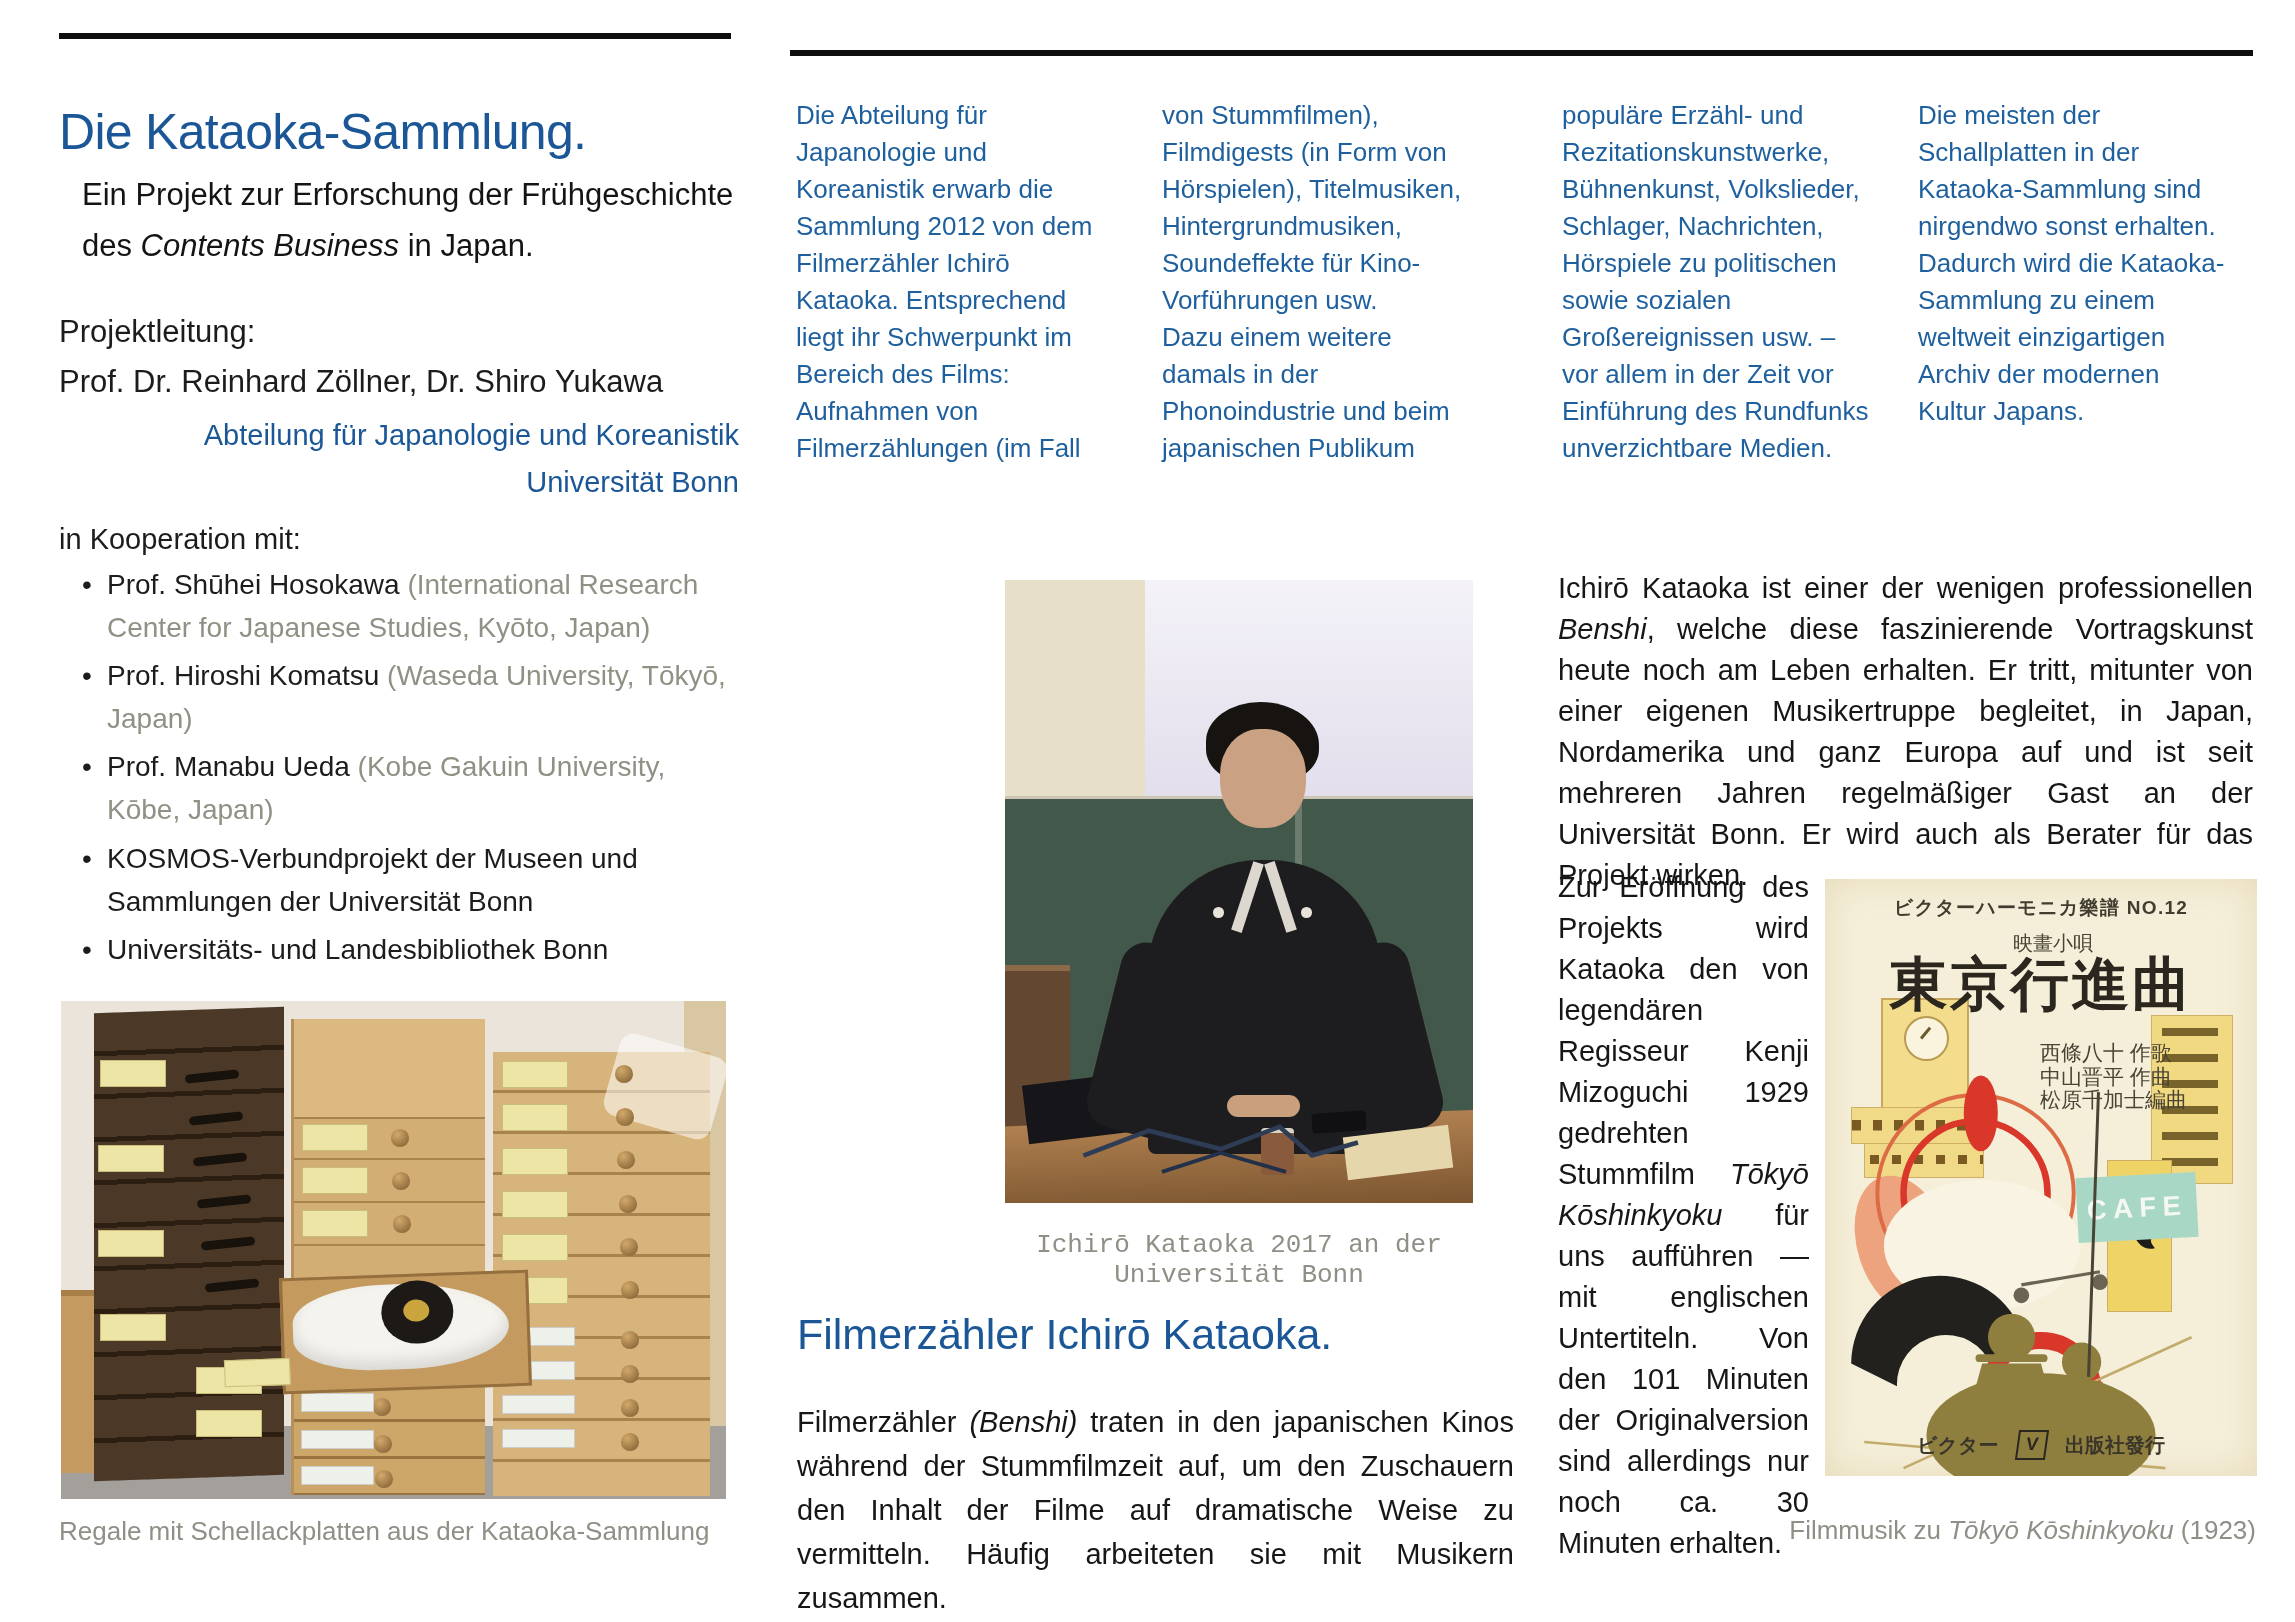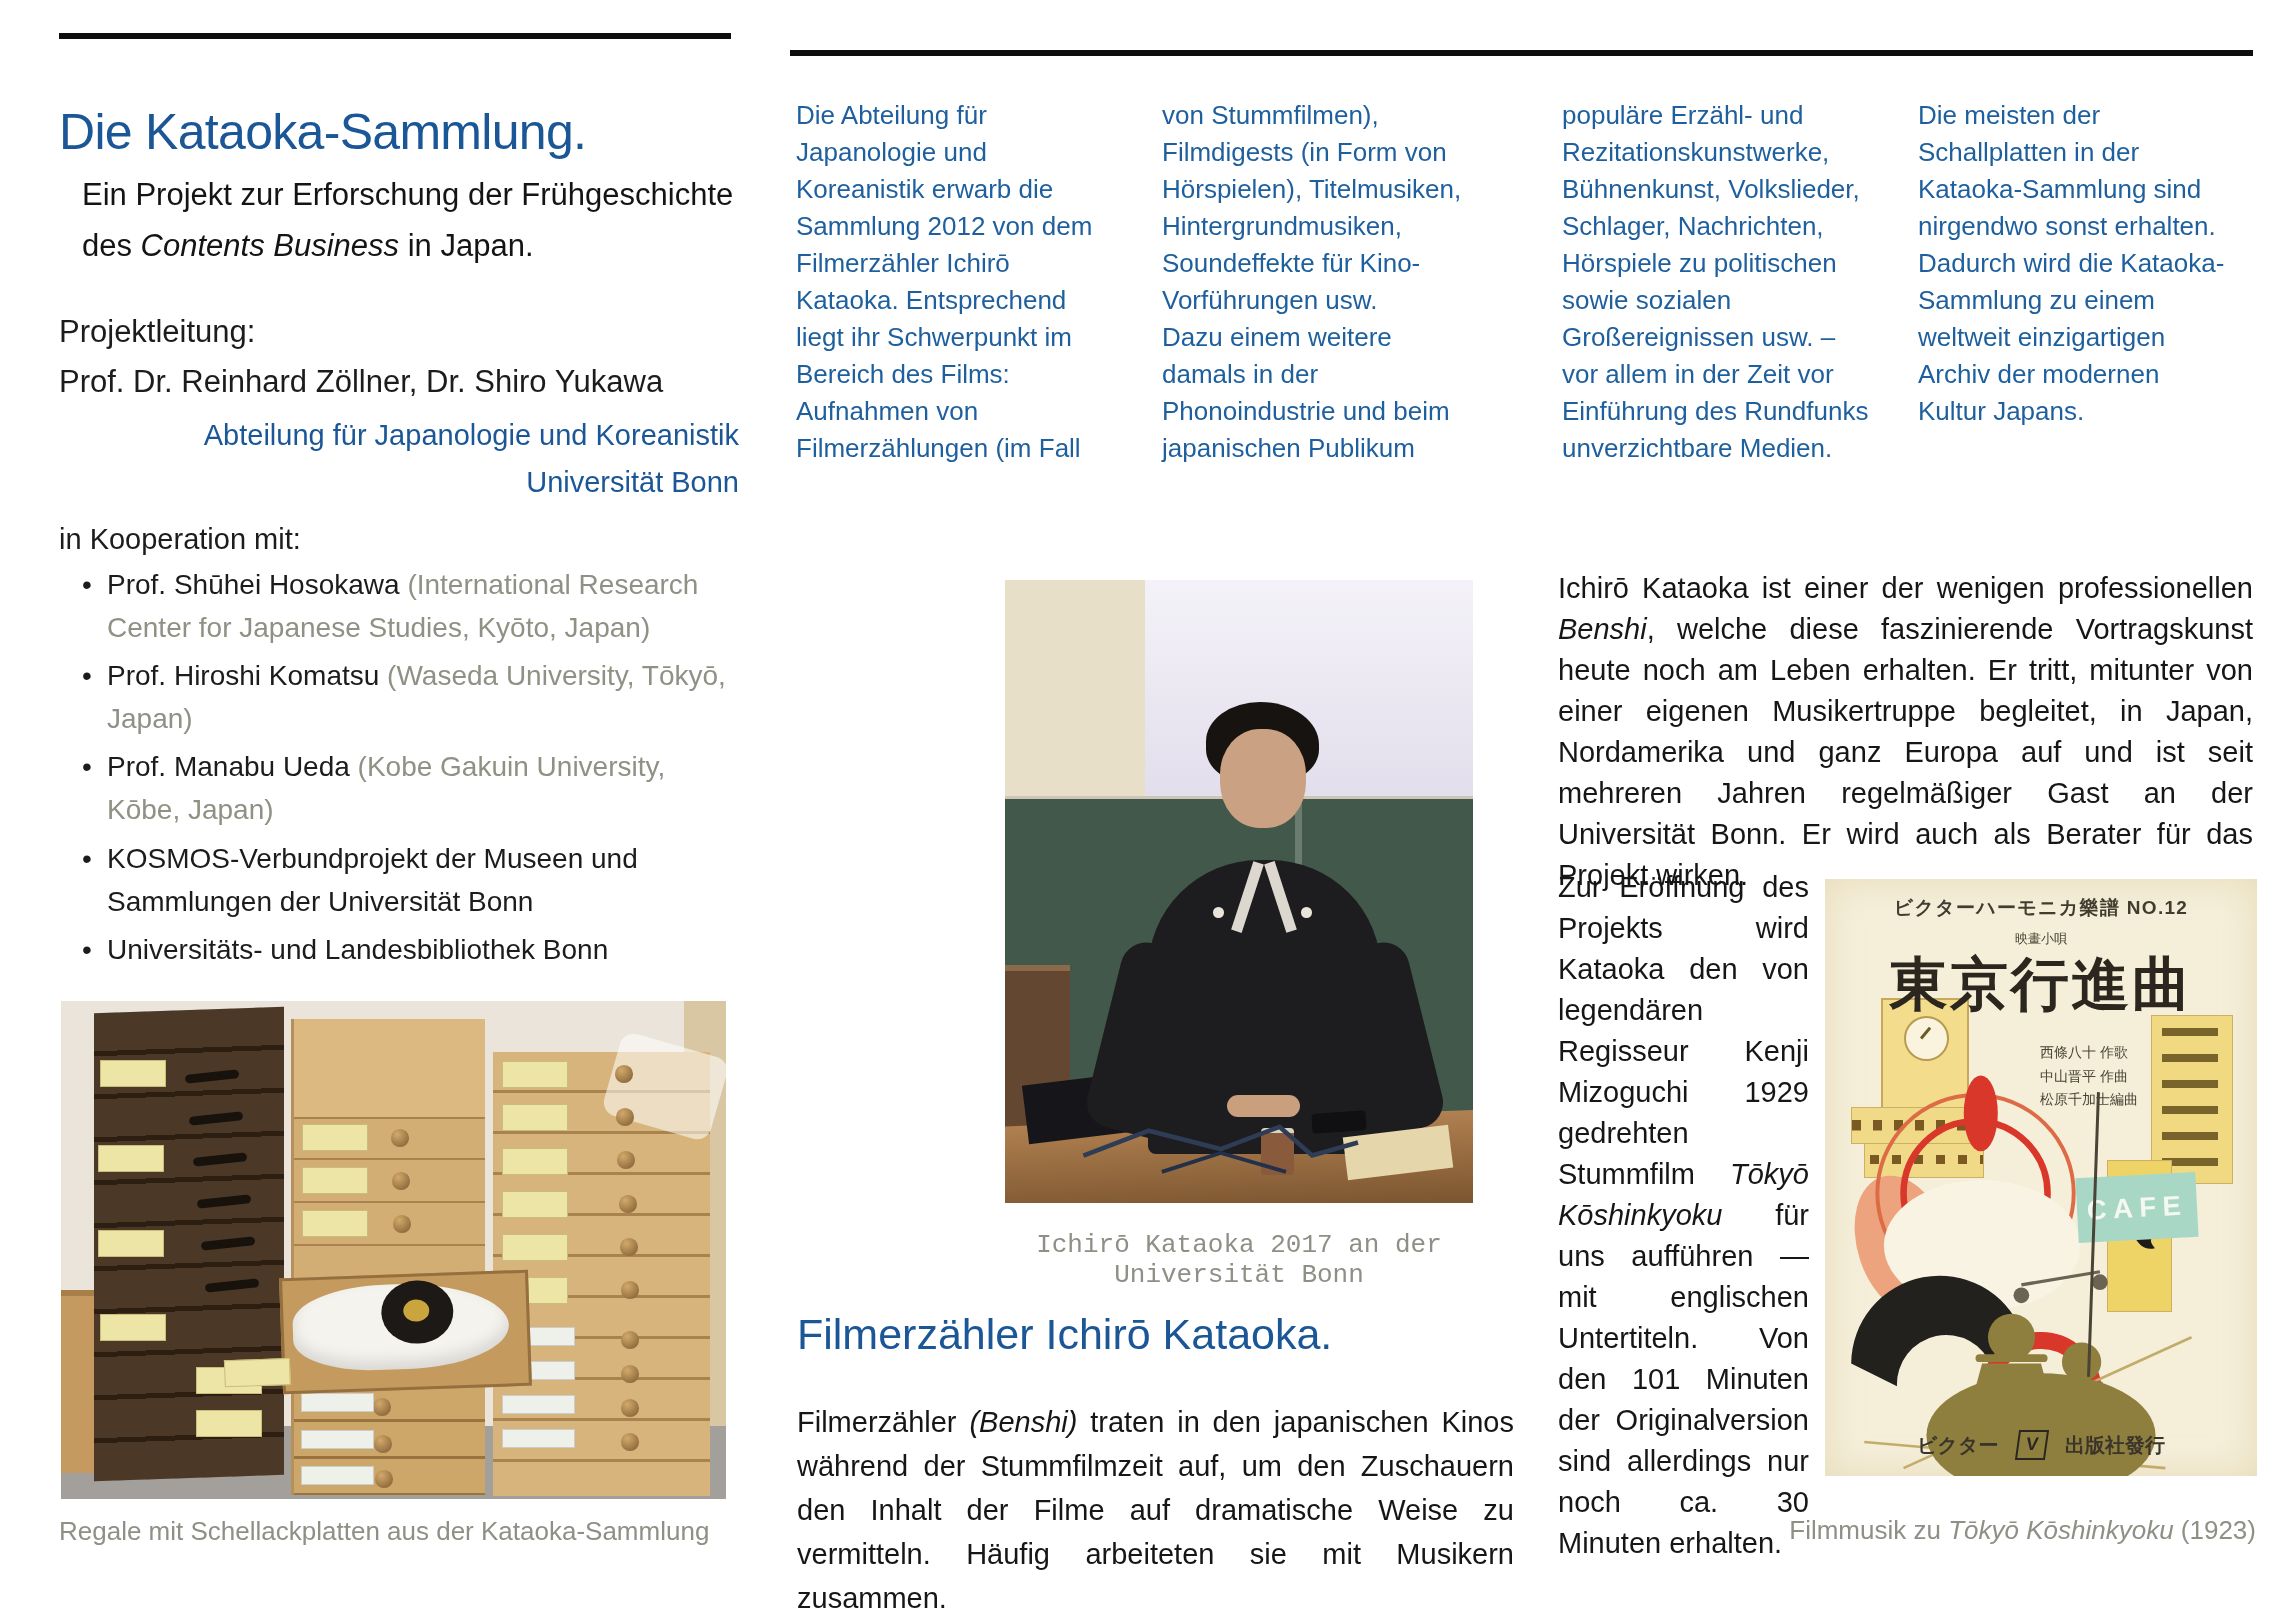--- a/index.html
+++ b/index.html
@@ -91,24 +91,24 @@
   .kat-hands{position:absolute;left:222px;top:515px;width:73px;height:22px;background:#c99f7e;border-radius:11.8px;}
   .kat-cup{position:absolute;left:256px;top:548px;width:33px;height:42px;background:#8a5a3c;border-top:5.2px solid #d9d2c6;border-radius:3.9px;}
   .kat-recorder{position:absolute;left:307px;top:532px;width:54px;height:19.6px;background:#101012;border-radius:3.9px;transform:rotate(-4deg);}
   .kat-papers{position:absolute;left:340px;top:551px;width:106px;height:43px;background:#e6d6ac;transform:rotate(-7deg);}
 
   
   .fig-poster{left:1825px;top:879px;width:432px;height:597px;background:#f5efda;overflow:hidden;
       box-shadow:inset 0 0 39px rgba(190,160,90,.25);}
   .po-header{position:absolute;left:0;top:15.7px;width:100%;text-align:center;font-size:19px;font-weight:600;
       color:#413c30;letter-spacing:1.3px;}
-  .po-small{position:absolute;left:0;top:51px;width:100%;text-align:center;font-size:13px;color:#4a4436;}
+  .po-small{position:absolute;left:12px;top:51px;width:100%;text-align:center;font-size:20px;color:#4a4436;}
   .po-title{position:absolute;left:0;top:67px;width:100%;text-align:center;font-size:58px;font-weight:bold;
       color:#2b261e;letter-spacing:2.6px;}
-  .po-credits{position:absolute;left:215px;top:162px;font-size:14px;line-height:23.6px;color:#4a4436;}
+  .po-credits{position:absolute;left:215px;top:162px;font-size:21px;line-height:23.6px;color:#4a4436;}
   .po-tower{position:absolute;left:56px;top:119px;width:84px;height:110px;background:#f3dd8d;border:2px solid #c9a85c;}
   .po-clock{position:absolute;left:21px;top:15.7px;width:41px;height:41px;border-radius:50%;background:#faf4df;border:2px solid #b89a50;}
   .po-clock::after{content:"";position:absolute;left:18.3px;top:7.9px;width:2.6px;height:14.4px;background:#6b5a28;transform:rotate(40deg);}
   .po-block1{position:absolute;left:26px;top:228px;width:137px;height:35px;background:#f0d987;border:1.3px solid #cdb066;
       background-image:repeating-linear-gradient(90deg,#7a5a22 0 9.2px,transparent 9.2px 21px);background-size:100% 10.5px;background-repeat:no-repeat;background-position:0 11.8px;}
   .po-block2{position:absolute;left:39px;top:264px;width:118px;height:33px;background:#f0d987;border:1.3px solid #cdb066;
       background-image:repeating-linear-gradient(90deg,#7a5a22 0 9.2px,transparent 9.2px 22px);background-size:100% 9.2px;background-repeat:no-repeat;background-position:5.2px 10.5px;}
   .po-bldgR1{position:absolute;right:23.6px;top:136px;width:80px;height:167px;background:#f1d982;border:1.3px solid #cdb066;
       background-image:repeating-linear-gradient(0deg,rgba(90,70,20,.8) 0 7.9px,transparent 7.9px 26px);background-size:70% 100%;background-position:9.2px 9.2px;background-repeat:no-repeat;}
   .po-bldgR2{position:absolute;right:85px;top:281px;width:63px;height:150px;background:#eed467;border:1.3px solid #cdb066;}

